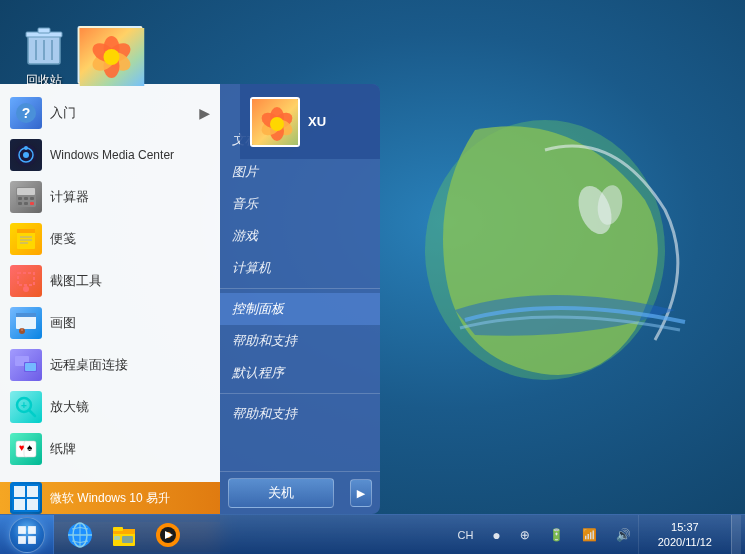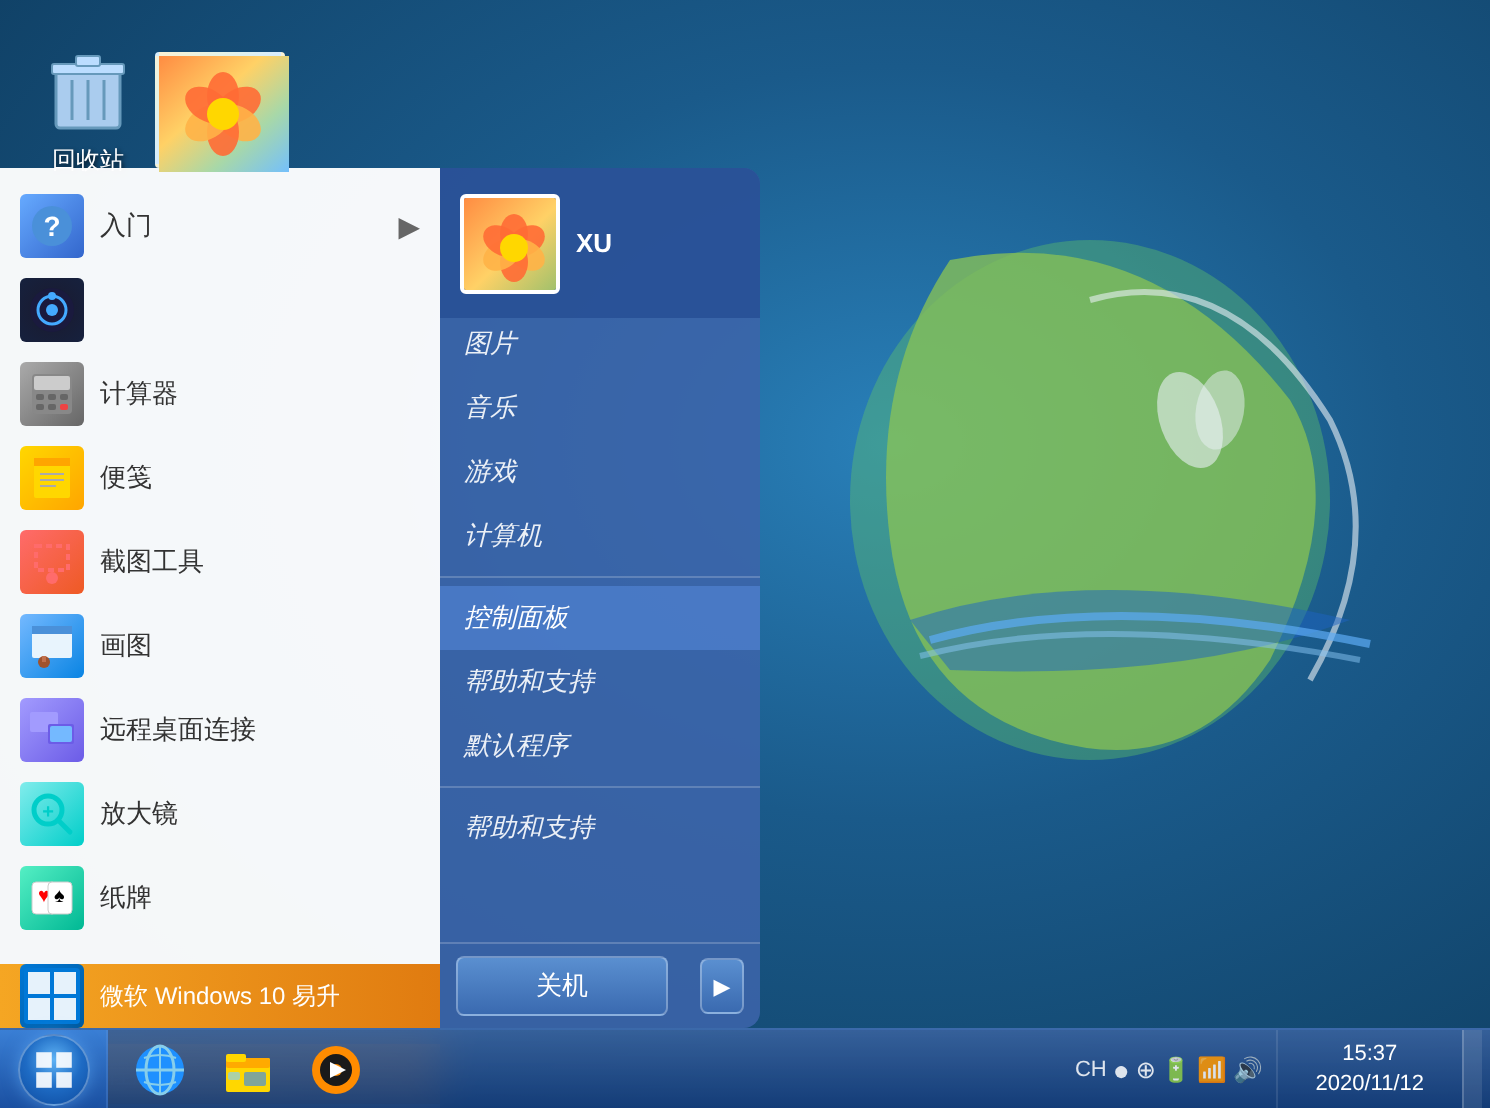--- a/index.html
+++ b/index.html
@@ -102,21 +102,21 @@
       display: flex;
       align-items: center;
       padding-right: 4px;
       height: 100%;
       color: white;
       font-size: 11px;
     }
     .system-tray {
       display: flex;
       align-items: center;
-      gap: 3px;
+      gap: 19px;
       padding: 0 6px;
       height: 100%;
     }
     .tray-icon {
       color: rgba(255,255,255,0.85);
       font-size: 14px;
       cursor: pointer;
     }
     .clock {
       display: flex;
@@ -214,21 +214,21 @@
       padding: 40px 0 0 0;
       display: flex;
       flex-direction: column;
     }
 
     
     .user-area {
       position: absolute;
       top: 0;
       right: 0;
-      width: 160px;
+      width: 140px;
       height: 75px;
       background: rgba(40, 80, 150, 0.9);
       border-radius: 0 8px 0 0;
       display: flex;
       align-items: center;
       padding: 10px;
       gap: 8px;
     }
     .user-avatar {
       width: 50px;
@@ -391,20 +391,21 @@
 
           <div class="menu-item">
             <div class="menu-item-icon icon-wmc">
               <svg width="24" height="24" viewBox="0 0 24 24">
                   <circle cx="12" cy="12" r="11" fill="#1a1a3e"></circle>
                   <circle cx="12" cy="12" r="7" fill="none" stroke="#4af" stroke-width="1.5"></circle>
                   <circle cx="12" cy="12" r="3" fill="#4af"></circle>
                   <circle cx="12" cy="5" r="2" fill="#4af"></circle>
                 </svg>
             </div>
+            <span class="menu-item-label" style="font-size:12px;">Windows Media Center</span>
           </div>
 
           <div class="menu-item">
             <div class="menu-item-icon icon-calc">
               <svg width="24" height="24" viewBox="0 0 24 24">
                   <rect x="2" y="2" width="20" height="20" rx="2" fill="#888"></rect>
                   <rect x="3" y="3" width="18" height="7" rx="1" fill="#ccc"></rect>
                   <rect x="4" y="12" width="4" height="3" rx="1" fill="#666"></rect>
                   <rect x="10" y="12" width="4" height="3" rx="1" fill="#666"></rect>
                   <rect x="16" y="12" width="4" height="3" rx="1" fill="#666"></rect>

